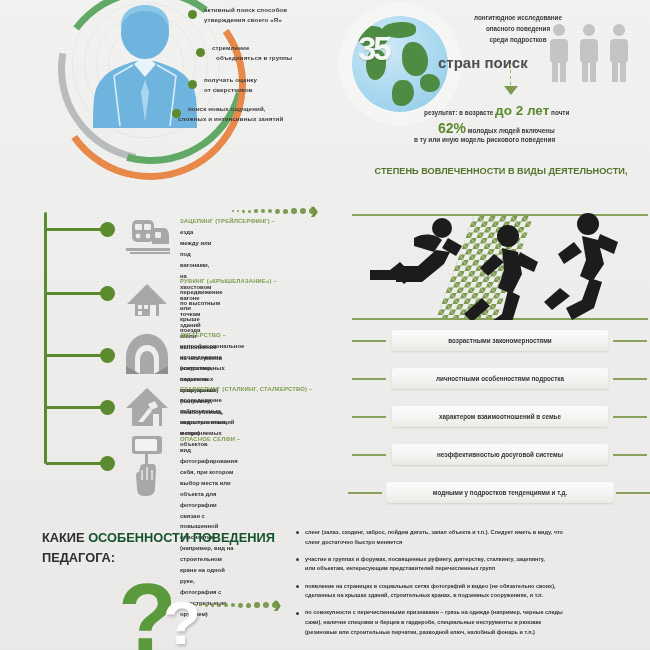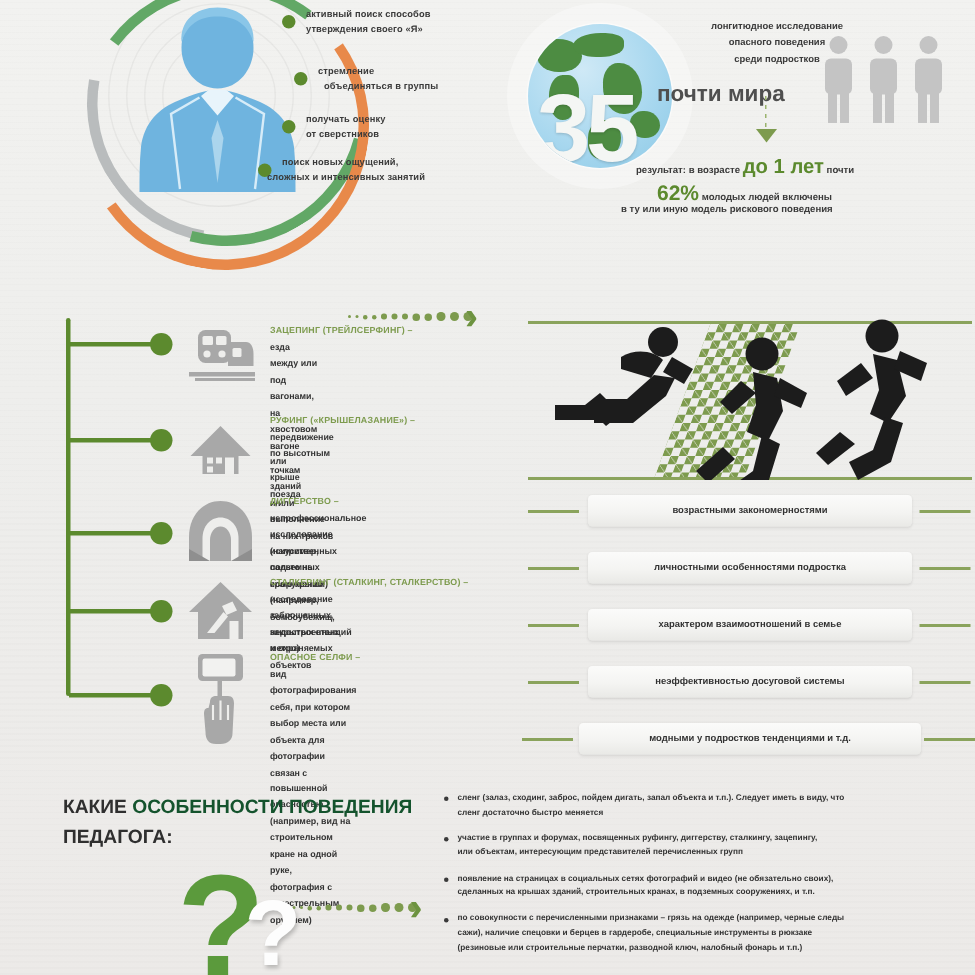--- a/index.html
+++ b/index.html
@@ -33,21 +33,21 @@
   .bdot{position:absolute;width:9px;height:9px;border-radius:50%;background:#5c8a2e;}
   .btxt{position:absolute;font-size:6.2px;font-weight:bold;color:#3a3a3a;line-height:1.55;letter-spacing:.1px;white-space:nowrap;}
 
   
   #globe-block{left:352px;top:8px;}
   .globe{position:absolute;left:0;top:8px;width:96px;height:96px;border-radius:50%;
      background:radial-gradient(circle at 38% 32%, #cfe9f6 0%, #a9d8ef 55%, #8cc9e6 100%);
      box-shadow:0 0 0 1px rgba(255,255,255,.5);overflow:hidden;}
   .globe-halo{position:absolute;left:-14px;top:-6px;width:124px;height:124px;border-radius:50%;background:rgba(255,255,255,.35);}
   .cont{position:absolute;background:#4d8c42;border-radius:45% 55% 50% 50%;}
-  .num35{position:absolute;left:6px;top:32px;font-size:64px;font-weight:bold;color:#f4f6f4;letter-spacing:-3px;
+  .num35{position:absolute;left:6px;top:14px;font-size:33px;font-weight:bold;color:#f4f6f4;letter-spacing:-3px;
      font-family:"Liberation Sans",sans-serif;text-shadow:0 1px 2px rgba(0,0,0,.18);}
   .strany{position:absolute;left:86px;top:46px;font-size:15px;font-weight:bold;color:#4f4f4f;white-space:nowrap;}
   .longi{position:absolute;left:86px;top:4px;font-size:6.3px;font-weight:bold;color:#3a3a3a;line-height:1.75;text-align:center;width:160px;}
   .arrow-down{position:absolute;left:152px;top:78px;width:0;height:0;border-left:7px solid transparent;border-right:7px solid transparent;border-top:9px solid #7d9b4e;}
   .dashline{position:absolute;left:158px;top:56px;width:1px;height:22px;background:repeating-linear-gradient(180deg,#9ab36d 0 3px, transparent 3px 6px);}
   .res1{position:absolute;left:72px;top:95px;font-size:6.4px;font-weight:bold;color:#3a3a3a;white-space:nowrap;}
   .res-big{font-size:13.5px;color:#5c8a2e;font-weight:bold;}
   .res2{position:absolute;left:86px;top:112px;font-size:6.4px;font-weight:bold;color:#3a3a3a;white-space:nowrap;}
   .pct{font-size:14px;color:#5c8a2e;font-weight:bold;}
   .res3{position:absolute;left:62px;top:128px;font-size:6.4px;font-weight:bold;color:#3a3a3a;white-space:nowrap;}
@@ -148,30 +148,30 @@
     <div class="globe-halo"></div>
     <div class="globe">
       <div class="cont" style="left:6px;top:10px;width:30px;height:22px;"></div>
       <div class="cont" style="left:30px;top:6px;width:34px;height:16px;border-radius:60% 40% 50% 50%;"></div>
       <div class="cont" style="left:14px;top:34px;width:20px;height:30px;border-radius:50% 40% 60% 50%;"></div>
       <div class="cont" style="left:50px;top:26px;width:26px;height:34px;border-radius:40% 60% 45% 55%;"></div>
       <div class="cont" style="left:40px;top:64px;width:22px;height:26px;border-radius:50% 50% 60% 40%;"></div>
       <div class="cont" style="left:68px;top:58px;width:20px;height:18px;"></div>
       <div class="num35">35</div>
     </div>
-    <div class="strany">почти мира</div>
+    <div class="strany">стран поиск</div>
     <div class="longi">
       <div>лонгитюдное исследование</div>
       <div>опасного поведения</div>
       <div>среди подростков</div>
     </div>
     <div class="dashline"></div>
     <div class="arrow-down"></div>
     <div class="res1">
-      <span>результат: в возрасте </span><span class="res-big">до 1 лет</span><span> почти</span>
+      <span>результат: в возрасте </span><span class="res-big">до 2 лет</span><span> почти</span>
     </div>
     <div class="res2">
       <span class="pct">62%</span><span> молодых людей включены</span>
     </div>
     <div class="res3">в ту или иную модель рискового поведения</div>
   </div>
 
   <svg class="abs" id="people-icons" width="90" height="62" viewBox="0 0 90 62">
     <g fill="#c4c4c4">
       <circle cx="14" cy="8" r="6"></circle>
@@ -298,20 +298,21 @@
     <div class="li-body" style="left:180px;top:445px;">
       <div>вид фотографирования себя, при котором</div>
       <div>выбор места или объекта для фотографии</div>
       <div>связан с повышенной опасностью</div>
       <div>(например, вид на строительном кране на одной руке,</div>
       <div>фотография с огнестрельным оружием)</div>
     </div>
   </div>
 
   <div class="h-right">
+    <div>СТЕПЕНЬ ВОВЛЕЧЕННОСТИ В ВИДЫ ДЕЯТЕЛЬНОСТИ,</div>
   </div>
 
   <div class="rline" style="left:352px;top:214px;width:296px;"></div>
   <div class="rline" style="left:352px;top:318px;width:296px;"></div>
   <div class="checker" style="left:455px;top:216px;width:60px;height:102px;transform:skewX(-20deg);"></div>
 
   <svg class="abs" style="left:356px;top:212px;" width="290" height="108" viewBox="0 0 290 108">
     <g fill="#1c1c1c">
 
       <circle cx="86" cy="16" r="10"></circle>

